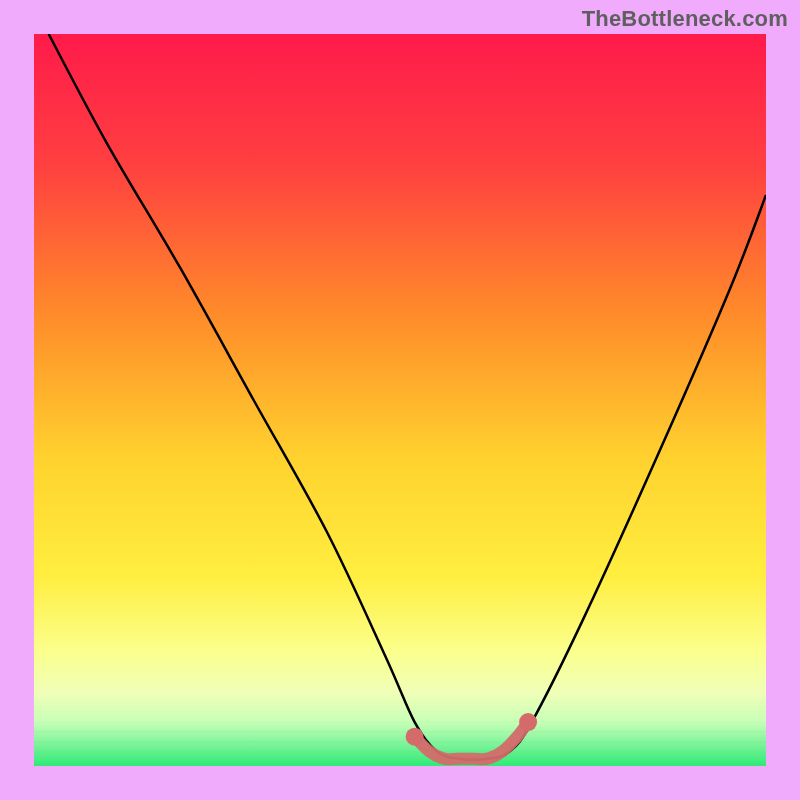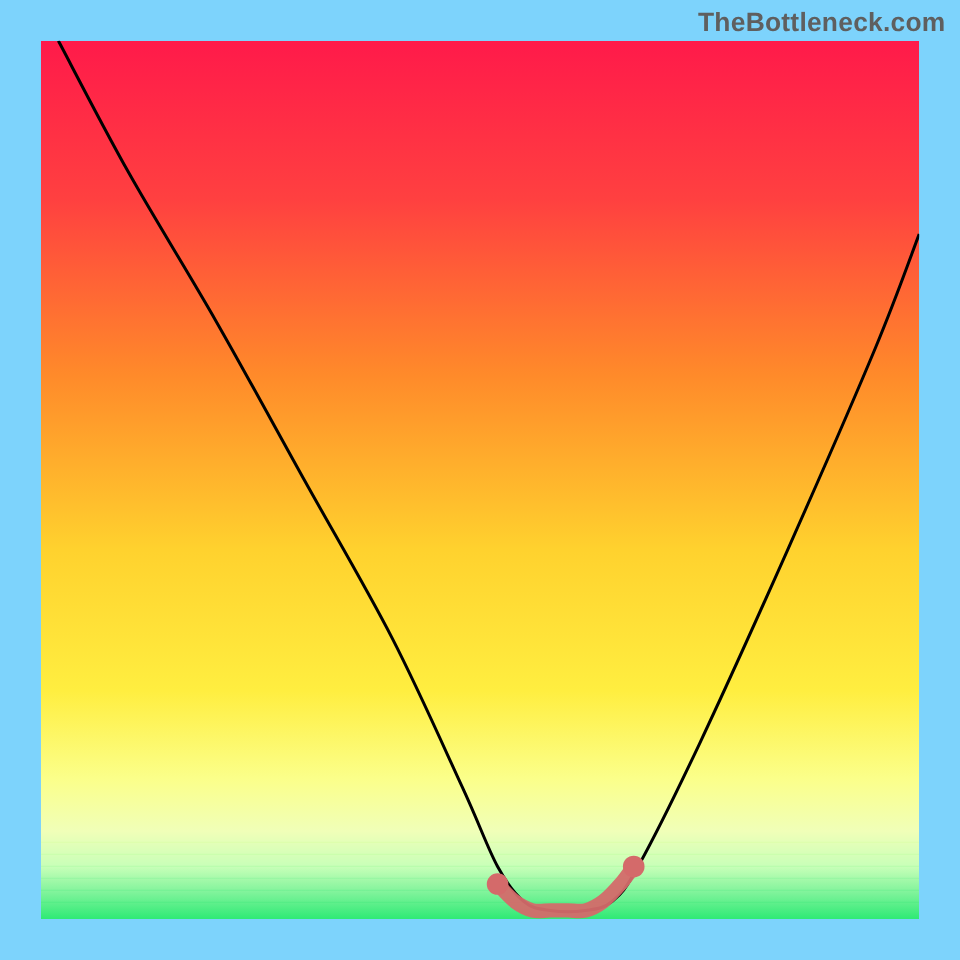--- a/index.html
+++ b/index.html
@@ -1,21 +1,21 @@
 <!DOCTYPE html>
 <html><head>
 <meta charset="utf-8">
 <style>
   * { margin: 0; padding: 0; box-sizing: border-box; }
   html, body { width: 800px; height: 800px; overflow: hidden; background: #000; }
   .frame {
     position: relative;
     width: 800px;
     height: 800px;
-    background: #7dd3fc;
+    background: #f0abfc;
   }
   .plot-area {
     position: absolute;
     left: 34px;
     top: 34px;
     width: 732px;
     height: 732px;
     overflow: hidden;
   }
   .gradient {

